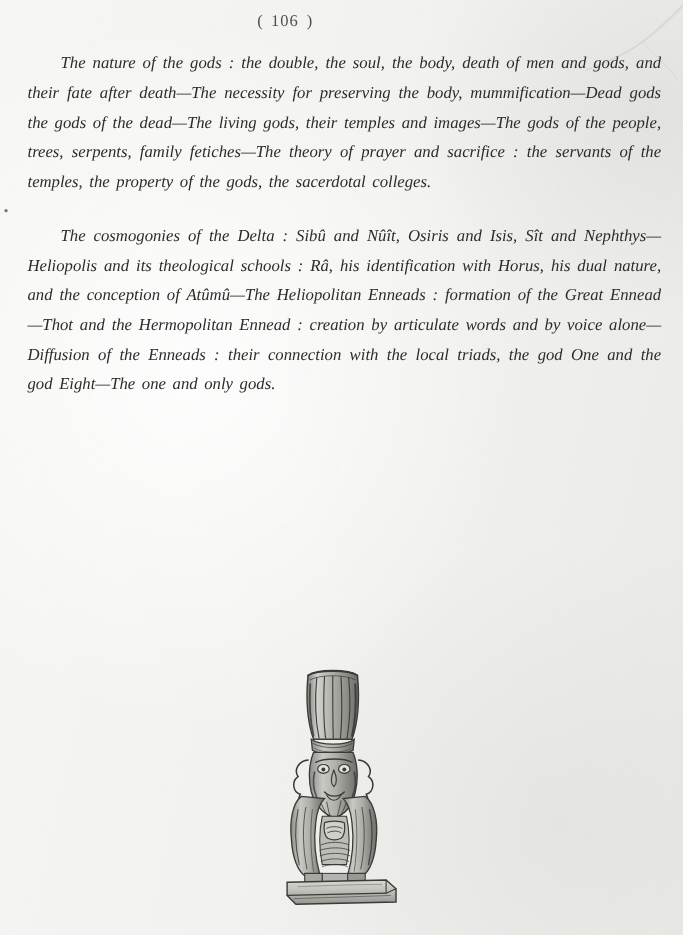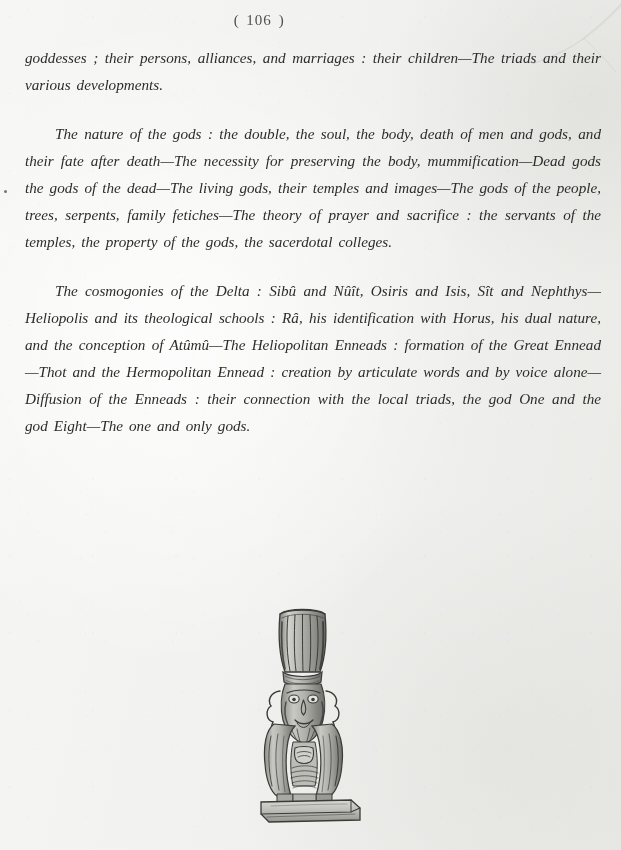--- a/index.html
+++ b/index.html
@@ -118,21 +118,20 @@
     <path d="M132 0 C118 16, 104 30, 86 44 C72 55, 56 62, 34 70" stroke="#b9b9b4" stroke-width="1" fill="none" opacity="0.8"></path>
     <path d="M86 44 C96 54, 106 64, 118 78" stroke="#c2c2bd" stroke-width="0.9" fill="none" opacity="0.75"></path>
     <path d="M128 6 C116 20, 100 34, 84 46" stroke="#cdcdc8" stroke-width="2.2" fill="none" opacity="0.5"></path>
   </svg>
 
   <div class="page-number-line">
     <span class="paren">(</span><span class="num">106</span><span class="paren">)</span>
   </div>
 
   <div class="textblock">
-    <p class="para">goddesses ; their persons, alliances, and marriages : their children—The triads and their various developments.</p>
     <p class="para indent">The nature of the gods : the double, the soul, the body, death of men and gods, and their fate after death—The necessity for preserving the body, mummification—Dead gods the gods of the dead—The living gods, their temples and images—The gods of the people, trees, serpents, family fetiches—The theory of prayer and sacrifice : the servants of the temples, the property of the gods, the sacerdotal colleges.</p>
     <p class="para indent">The cosmogonies of the Delta : Sibû and Nûît, Osiris and Isis, Sît and Nephthys—Heliopolis and its theological schools : Râ, his identification with Horus, his dual nature, and the conception of Atûmû—The Heliopolitan Enneads : formation of the Great Ennead—Thot and the Hermopolitan Ennead : creation by articulate words and by voice alone—Diffusion of the Enneads : their connection with the local triads, the god One and the god Eight—The one and only gods.</p>
   </div>
 
   <div id="margin-speck"></div>
 
   <div id="figure">
     <svg viewBox="0 0 130 228" xmlns="http://www.w3.org/2000/svg">
       <defs>
         <linearGradient id="stoneShade" x1="0" y1="0" x2="1" y2="0">

